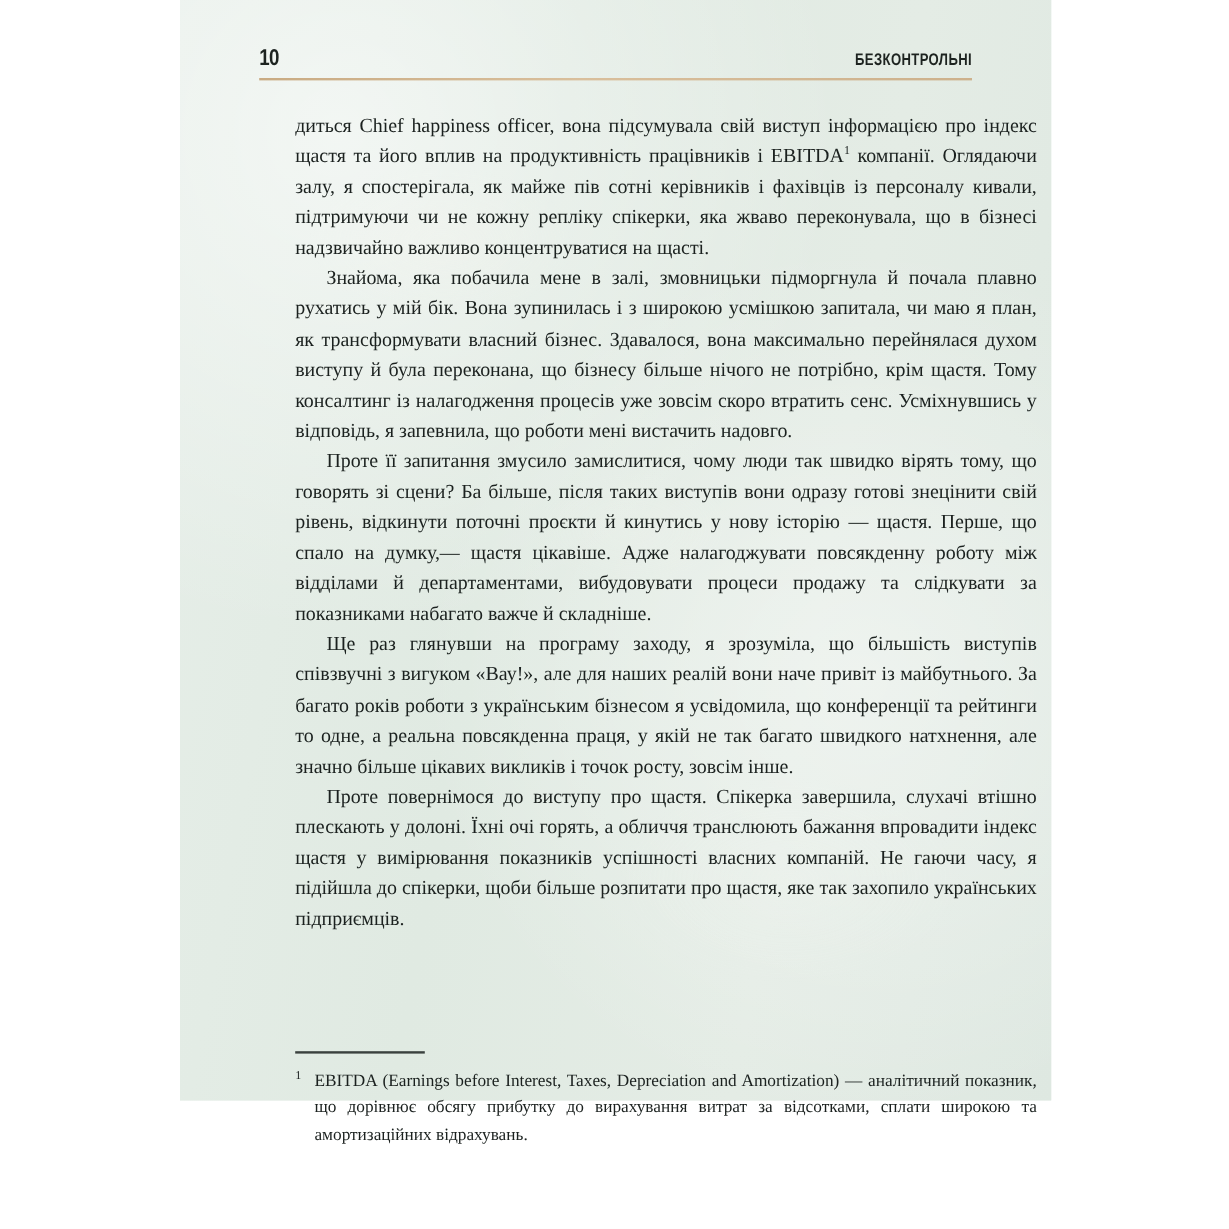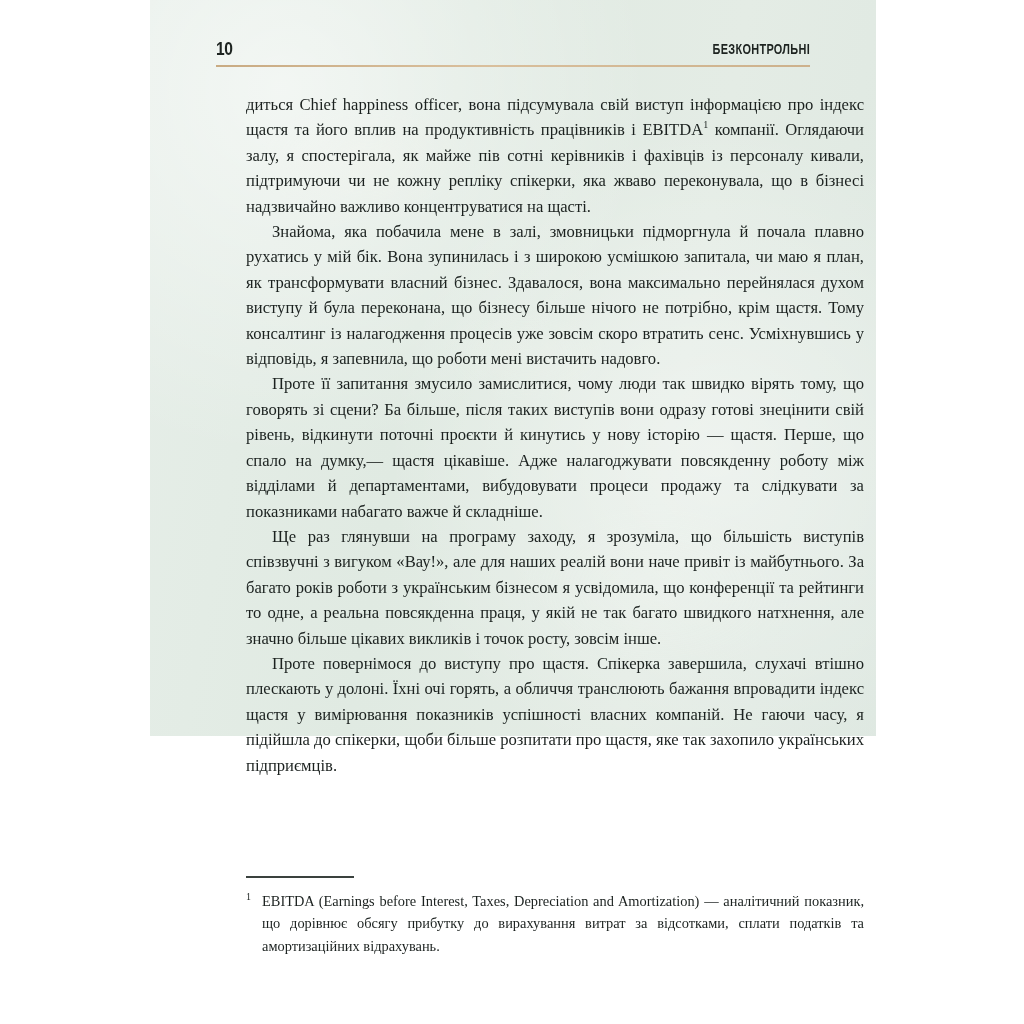--- a/index.html
+++ b/index.html
@@ -13,21 +13,21 @@
     overflow: hidden;
     font-family: "Liberation Serif", "DejaVu Serif", serif;
   }
 
   
   #page-sheet {
     position: absolute;
     left: 150px;
     top: 0px;
     width: 726px;
-    height: 736px;
+    height: 917px;
     background: #e2ebe4;
     background-image:
       radial-gradient(circle at 18% 12%, rgba(255,255,255,0.55) 0%, rgba(255,255,255,0) 42%),
       radial-gradient(circle at 78% 62%, rgba(255,255,255,0.40) 0%, rgba(255,255,255,0) 46%),
       linear-gradient(100deg, #e6eee8 0%, #e0eae2 38%, #e4ece5 70%, #dee8e1 100%);
     box-sizing: border-box;
   }
 
   
   #paper-grain {
@@ -163,16 +163,16 @@
       <p><span>Знайома, яка побачила мене в залі, змовницьки підморгнула й почала плавно рухатись у мій бік. Вона зупинилась і з широкою усмішкою запитала, чи маю я план, як трансформувати власний бізнес. Здавалося, вона максимально перейнялася духом виступу й була переконана, що бізнесу більше нічого не потрібно, крім щастя. Тому консалтинг із налагодження процесів уже зовсім скоро втратить сенс. Усміхнувшись у відповідь, я запевнила, що роботи мені вистачить надовго.</span></p>
       <p><span>Проте її запитання змусило замислитися, чому люди так швидко вірять тому, що говорять зі сцени? Ба більше, після таких виступів вони одразу готові знецінити свій рівень, відкинути поточні проєкти й кинутись у нову історію — щастя. Перше, що спало на думку,— щастя цікавіше. Адже налагоджувати повсякденну роботу між відділами й департаментами, вибудовувати процеси продажу та слідкувати за показниками набагато важче й складніше.</span></p>
       <p><span>Ще раз глянувши на програму заходу, я зрозуміла, що більшість виступів співзвучні з вигуком «Вау!», але для наших реалій вони наче привіт із майбутнього. За багато років роботи з українським бізнесом я усвідомила, що конференції та рейтинги то одне, а реальна повсякденна праця, у якій не так багато швидкого натхнення, але значно більше цікавих викликів і точок росту, зовсім інше.</span></p>
       <p><span>Проте повернімося до виступу про щастя. Спікерка завершила, слухачі втішно плескають у долоні. Їхні очі горять, а обличчя транслюють бажання впровадити індекс щастя у вимірювання показників успішності власних компаній. Не гаючи часу, я підійшла до спікерки, щоби більше розпитати про щастя, яке так захопило українських підприємців.</span></p>
     </div>
 
   <div id="footnote-area">
     <div id="footnote-rule"></div>
     <div id="footnote-row">
       <div id="footnote-marker">1</div>
-      <div id="footnote-text">EBITDA (Earnings before Interest, Taxes, Depreciation and Amortization) — аналітичний показник, що дорівнює обсягу прибутку до вирахування витрат за відсотками, сплати податків та амортизаційних відрахувань.</div>
+      <div id="footnote-text">EBITDA (Earnings before Interest, Taxes, Depreciation and Amortization) — аналітичний показник, що дорівнює обсягу прибутку до вирахування витрат за відсотками, сплати широкою та амортизаційних відрахувань.</div>
     </div>
   </div>
 </div>
 
 </body></html>

